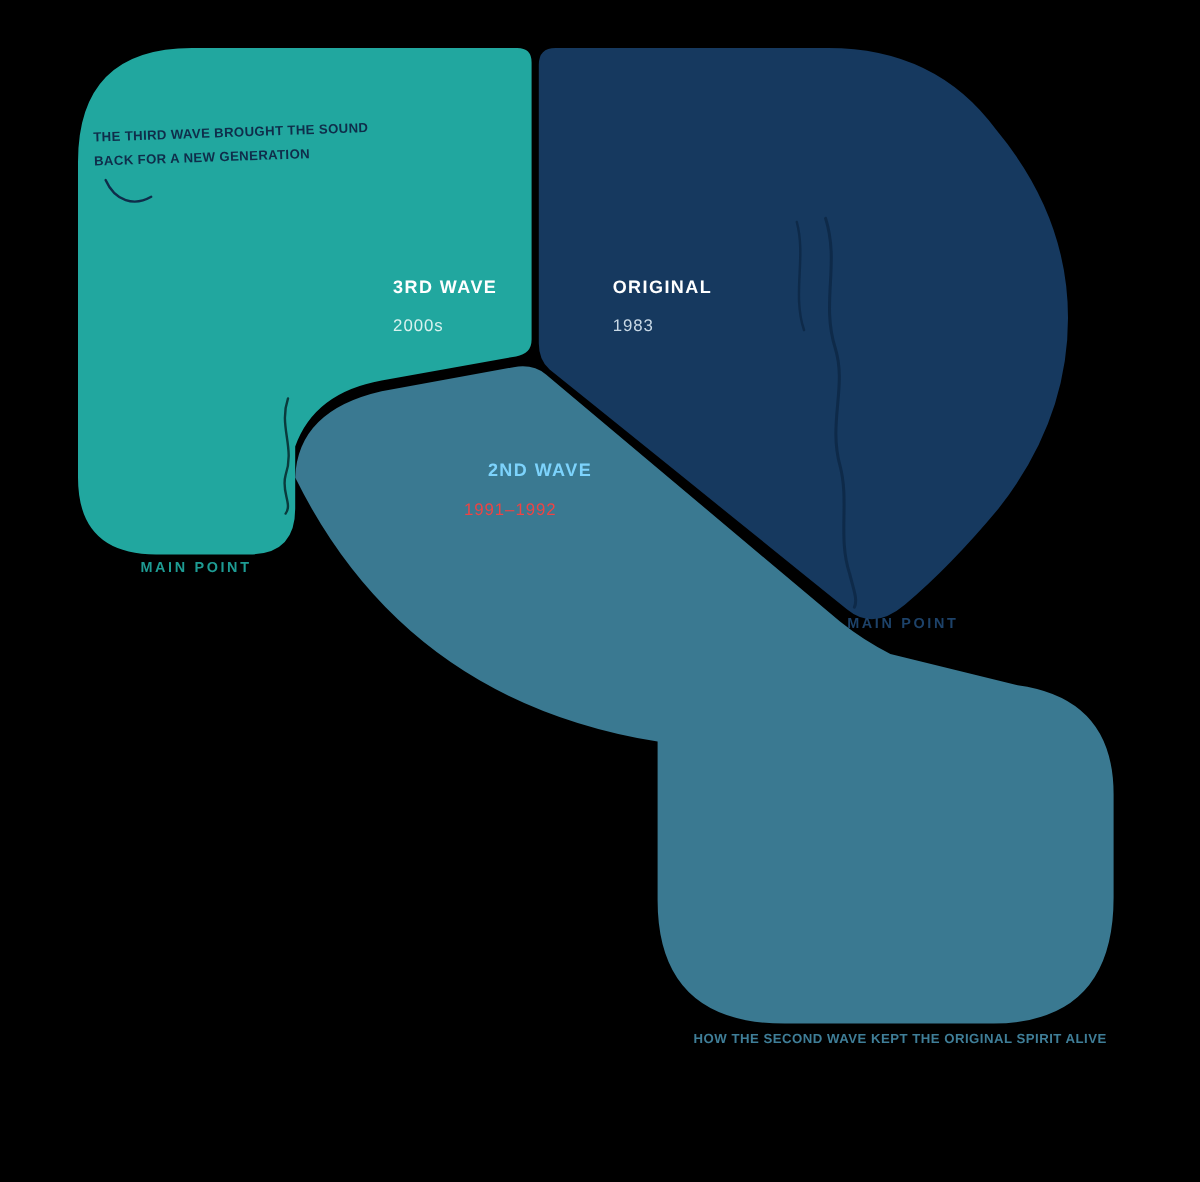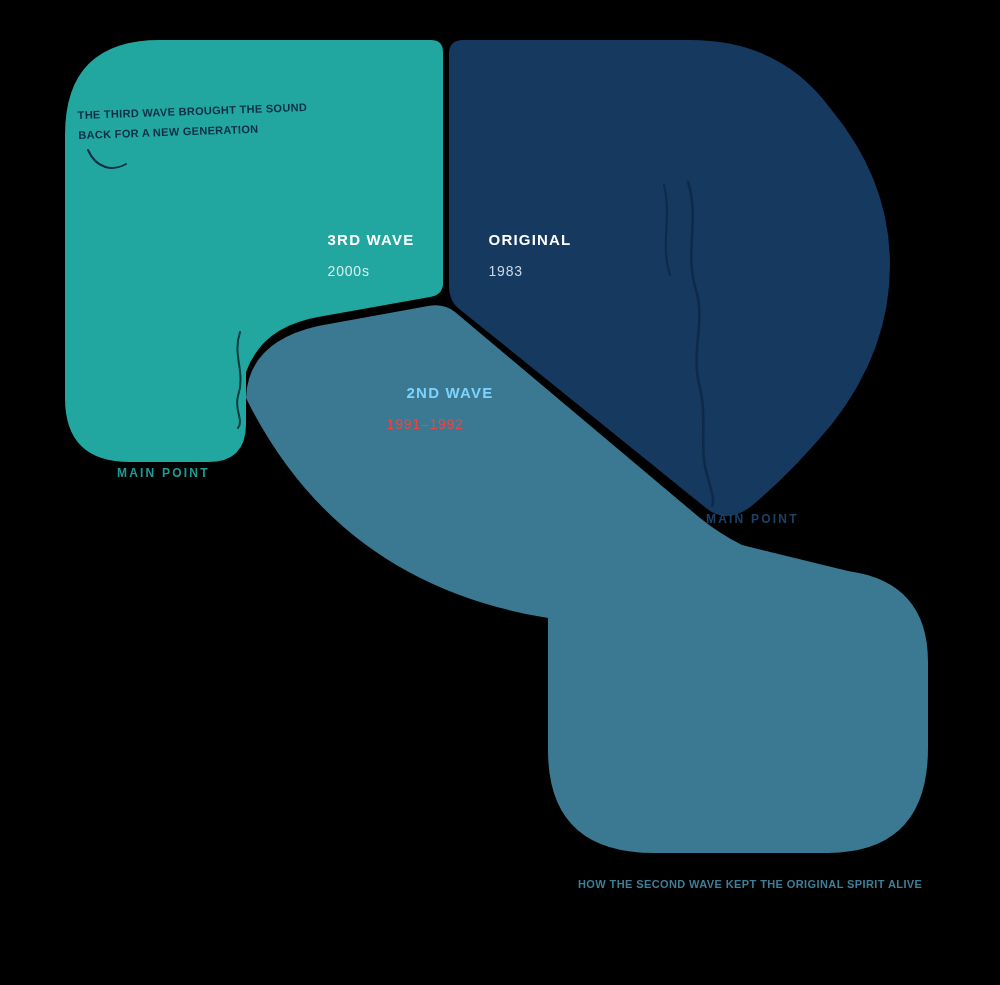--- a/index.html
+++ b/index.html
@@ -60,34 +60,34 @@
     <path d="M 240,332 C 232,356 246,372 238,396 C 234,410 244,420 238,428" stroke="#0A3A3C" stroke-width="2" fill="none" stroke-linecap="round"></path>
     <path d="M 688,182 C 700,220 684,252 696,290 C 706,322 690,352 700,388 C 708,418 698,448 708,478 C 711,490 715,500 712,506" stroke="#0E2A49" stroke-width="2.5" fill="none" stroke-linecap="round"></path>
     <path d="M 664,185 C 672,215 660,245 670,275" stroke="#0E2A49" stroke-width="2" fill="none" stroke-linecap="round"></path>
   </svg>
 
   <div class="label" style="left:371px;top:231px;">
     <div class="main" style="color: rgb(255, 255, 255);">3RD WAVE</div>
     <div class="sub" style="color: rgb(216, 242, 239);">2000s</div>
   </div>
 
-  <div class="label" style="left:530px;top:231px;">
+  <div class="label" style="left:552px;top:231px;">
     <div class="main" style="color: rgb(255, 255, 255);">ORIGINAL</div>
     <div class="sub" style="color: rgb(201, 217, 230);">1983</div>
   </div>
 
   <div class="label" style="left:440px;top:384px;">
     <div class="main" style="color: #7dd3fc; margin-left: 20px;">2ND WAVE</div>
     <div class="sub" style="color: #ef4444;">1991–1992</div>
   </div>
 
   <div class="note" style="left: 78px; top: 101px; color: rgb(15, 45, 74);">
     <div>THE THIRD WAVE BROUGHT THE SOUND</div>
     <div>BACK FOR A NEW GENERATION</div>
   </div>
 
   <div class="main-point" style="left: 117px; top: 466px; color: rgb(30, 156, 148);">MAIN POINT</div>
 
   <div class="main-point" style="left: 706px; top: 512px; color: rgb(29, 66, 105);">MAIN POINT</div>
 
-  <div class="caption" style="left: 578px; top: 860px; color: rgb(63, 126, 152); margin-top: 18px;">HOW THE SECOND WAVE KEPT THE ORIGINAL SPIRIT ALIVE</div>
+  <div class="caption" style="left: 578px; top: 860px; color: rgb(63, 126, 152);">HOW THE SECOND WAVE KEPT THE ORIGINAL SPIRIT ALIVE</div>
 
 </div>
 
 </body></html>

